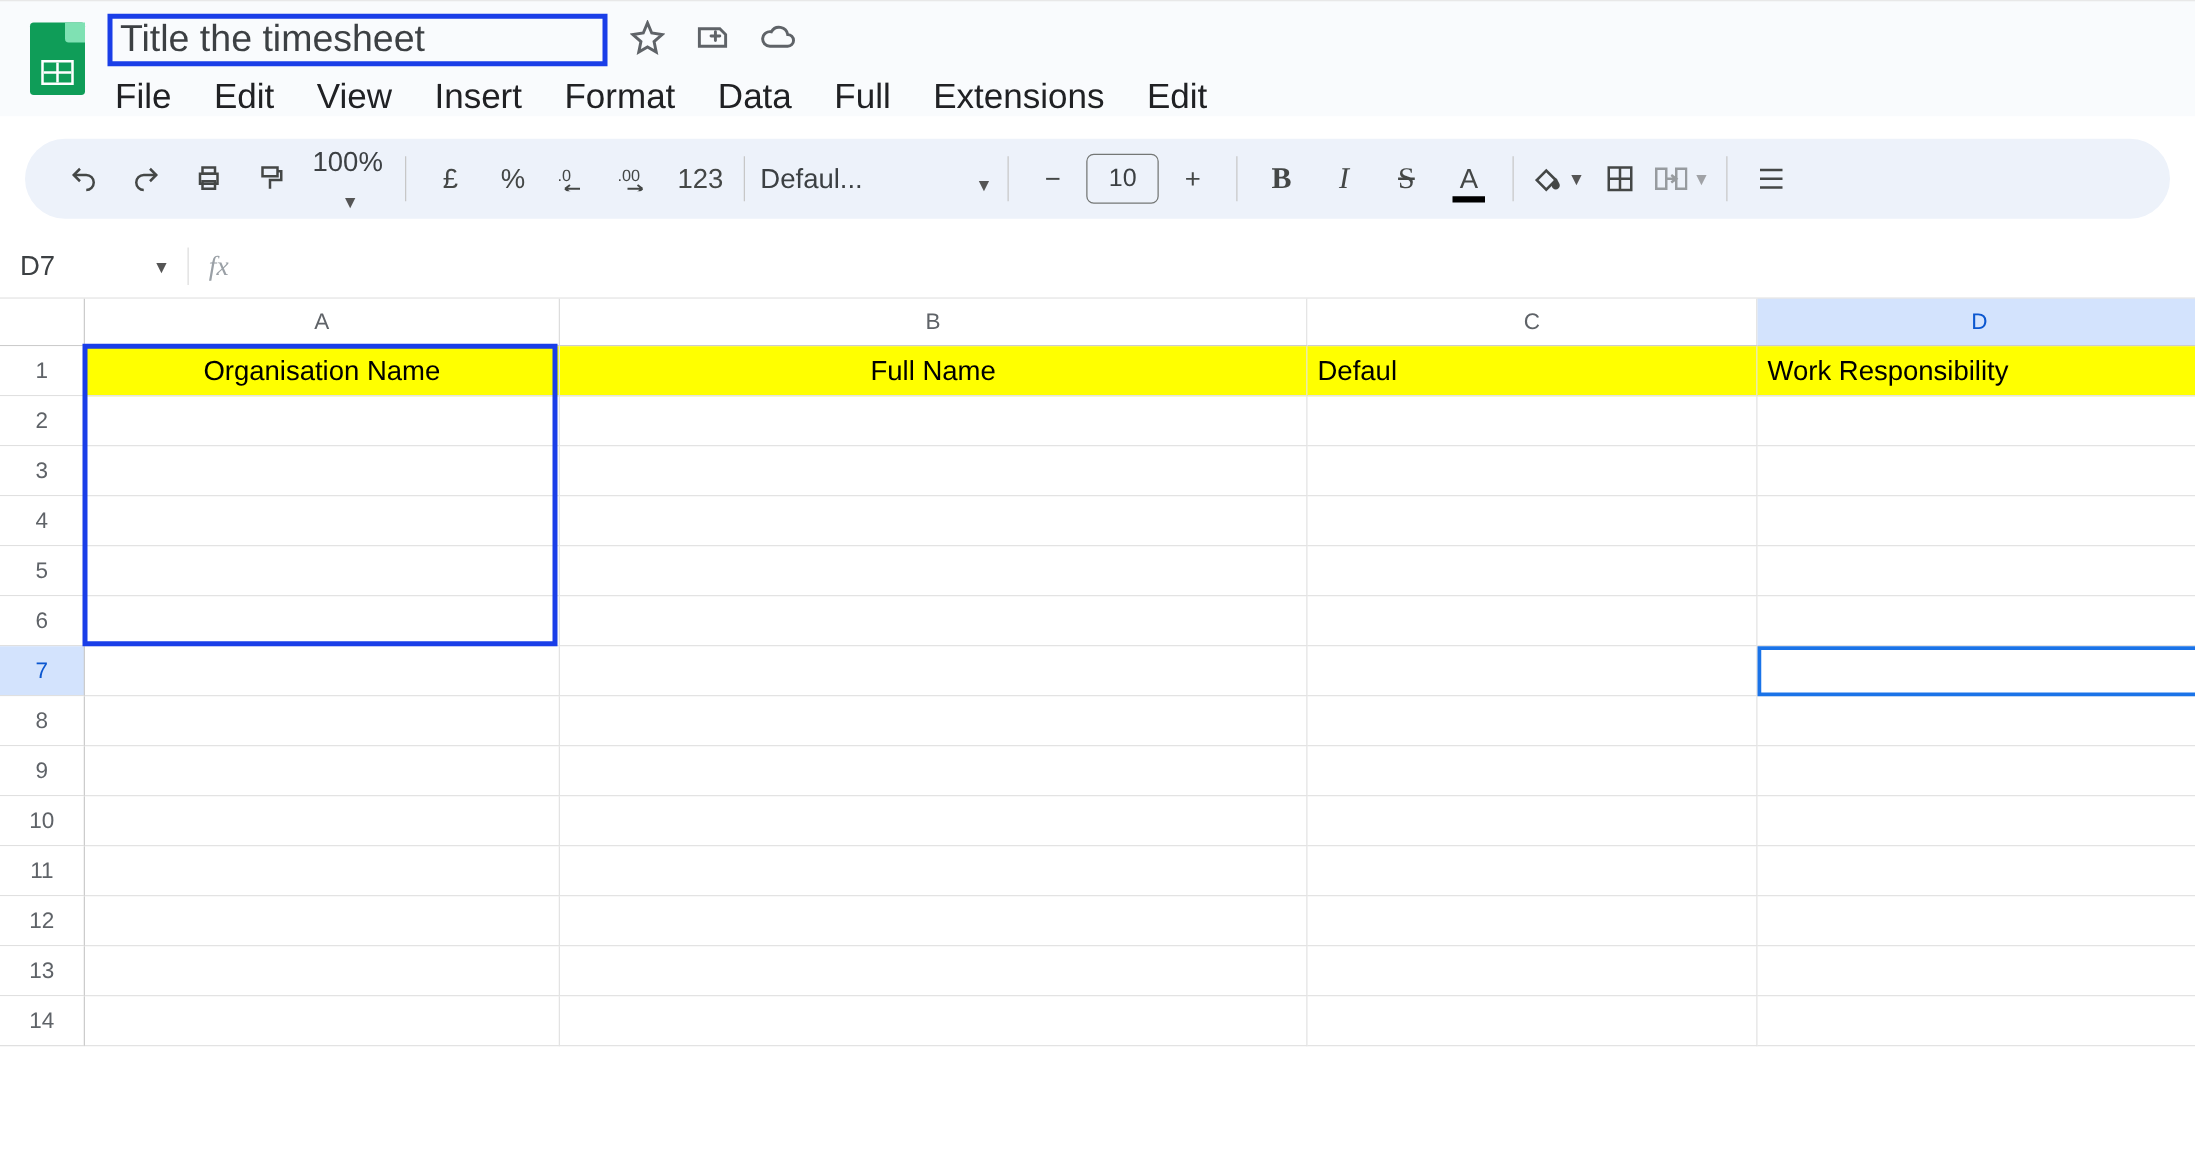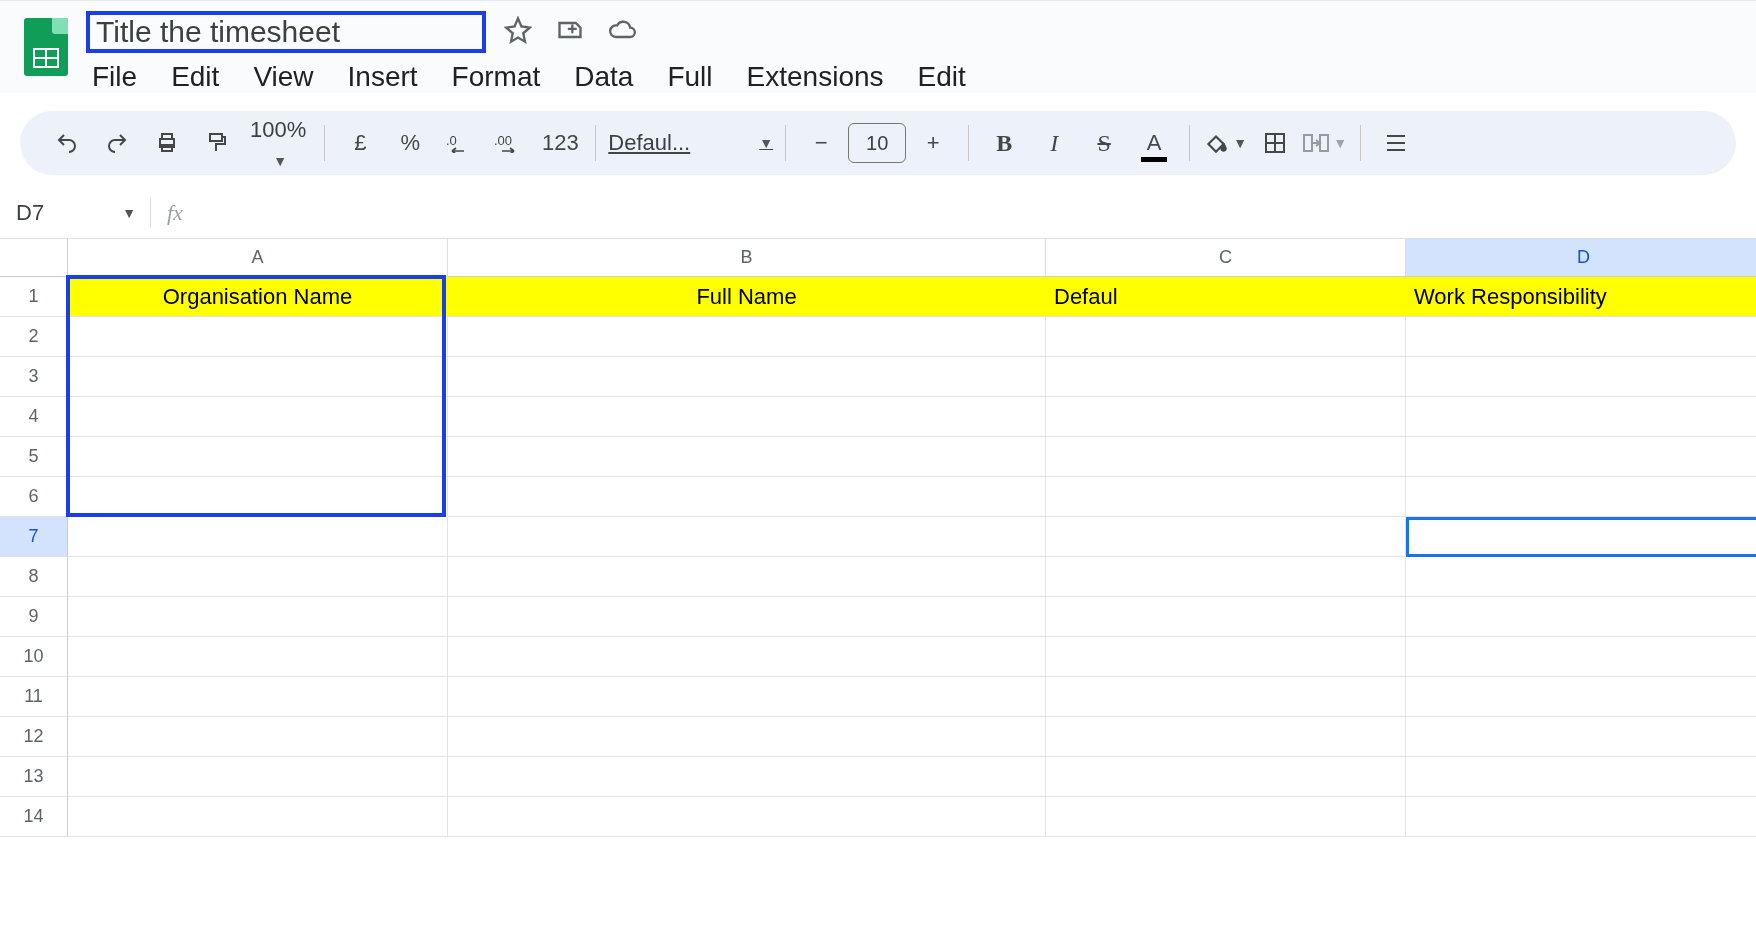--- a/index.html
+++ b/index.html
@@ -93,21 +93,21 @@
     border-radius:6px;
     font-size:22px;
     color:#444746;
     cursor:pointer;
   }
   .tb-sep {
     width:1px;height:36px;background:#c7c7c7;margin:0 8px;
   }
   .zoom-text { font-size:22px;color:#3c4043; padding:0 6px; display:flex;align-items:center;gap:10px;flex-direction:column;}
   .font-name { font-size:22px;color:#3c4043; width:140px; overflow:hidden; white-space:nowrap; text-overflow:ellipsis;}
-  .font-select { display:flex; align-items:center; gap:7px;text-decoration:underline;}
+  .font-select { display:flex; align-items:flex-end; gap:28px;}
   .fs-box {
     border:1.5px solid #747775;
     border-radius:6px;
     width:58px;height:40px;
     display:flex;align-items:center;justify-content:center;
     font-size:20px;
     color:#3c4043;
   }
   .bold { font-weight:700; font-size:24px; font-family:"Times New Roman",serif; }
   .italic { font-style:italic; font-size:24px; font-family:"Times New Roman",serif;}

